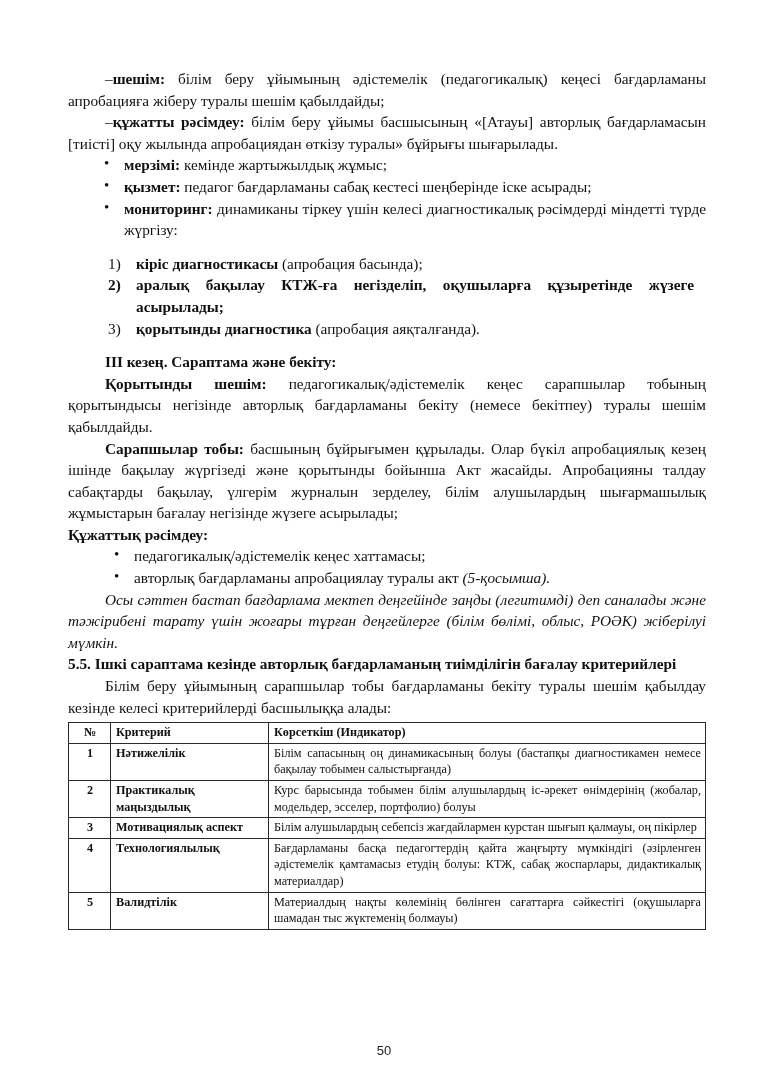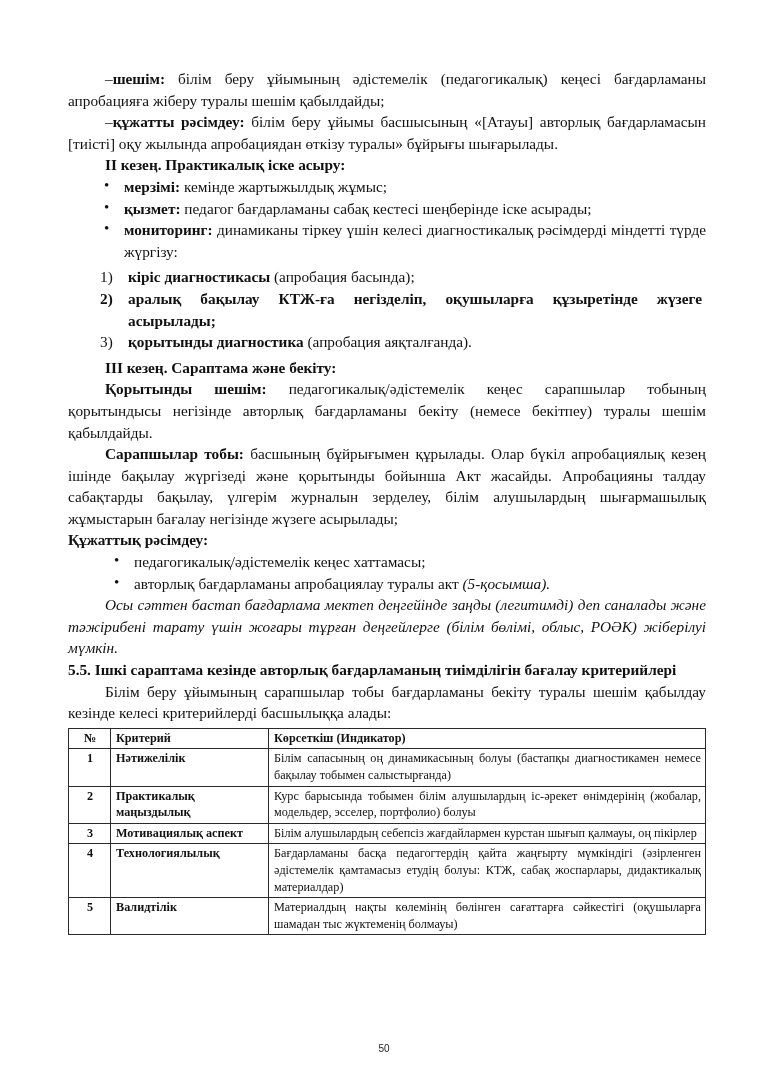--- a/index.html
+++ b/index.html
@@ -59,21 +59,21 @@
   ul.bul > li::before {
     content: "\2022";
     position: absolute;
     left: 36px;
     top: -1px;
     font-size: 15px;
   }
 
   
   ol.num {
-    margin: 4px;
+    margin: 12px;
     padding: 0;
     list-style: none;
     counter-reset: numit;
   }
   ol.num > li {
     position: relative;
     padding-left: 56px;
     text-align: justify;
   }
   ol.num > li::before {
@@ -123,35 +123,34 @@
   }
   table.crit thead .c-ind { text-align: left; }
 
   .pagenum {
     position: absolute;
     left: 0;
     top: 1043px;
     width: 768px;
     text-align: center;
     font-family: "Liberation Sans", "DejaVu Sans", sans-serif;
-    font-size: 10px;
+    font-size: 13px;
     color: #222;
   }
 </style>
 </head>
 <body>
 
 <div class="page">
   <div class="content">
 
     <p class="ind"><span>–</span><b>шешім:</b><span> білім беру ұйымының әдістемелік (педагогикалық) кеңесі бағдарламаны апробацияға жіберу туралы шешім қабылдайды;</span></p>
 
     <p class="ind"><span>–</span><b>құжатты рәсімдеу:</b><span> білім беру ұйымы басшысының «[Атауы] авторлық бағдарламасын [тиісті] оқу жылында апробациядан өткізу туралы» бұйрығы шығарылады.</span></p>
 
-    <p class="ind" style="text-align:left"><b>II кезең. Практикалық іске асыру:</b></p>
 
     <ul class="bul">
       <li><b>мерзімі:</b><span> кемінде жартыжылдық жұмыс;</span></li>
       <li><b>қызмет:</b><span> педагог бағдарламаны сабақ кестесі шеңберінде іске асырады;</span></li>
       <li><b>мониторинг:</b><span> динамиканы тіркеу үшін келесі диагностикалық рәсімдерді міндетті түрде жүргізу:</span></li>
     </ul>
 
     <ol class="num">
       <li class="light"><b>кіріс диагностикасы</b><span> (апробация басында);</span></li>
       <li><b>аралық бақылау КТЖ-ға негізделіп, оқушыларға құзыретінде жүзеге асырылады;</b><span></span></li>

